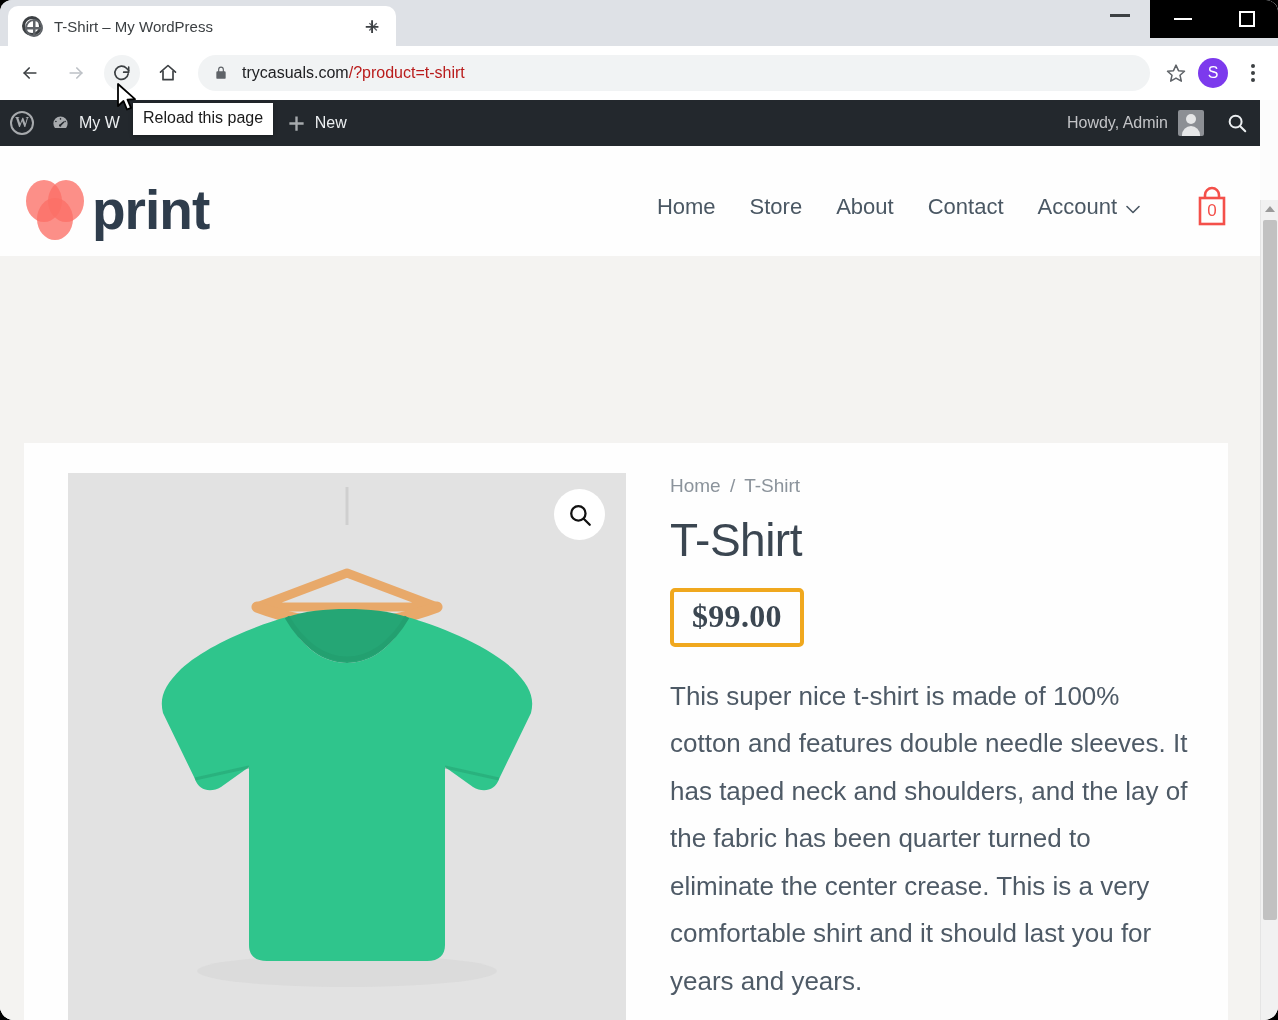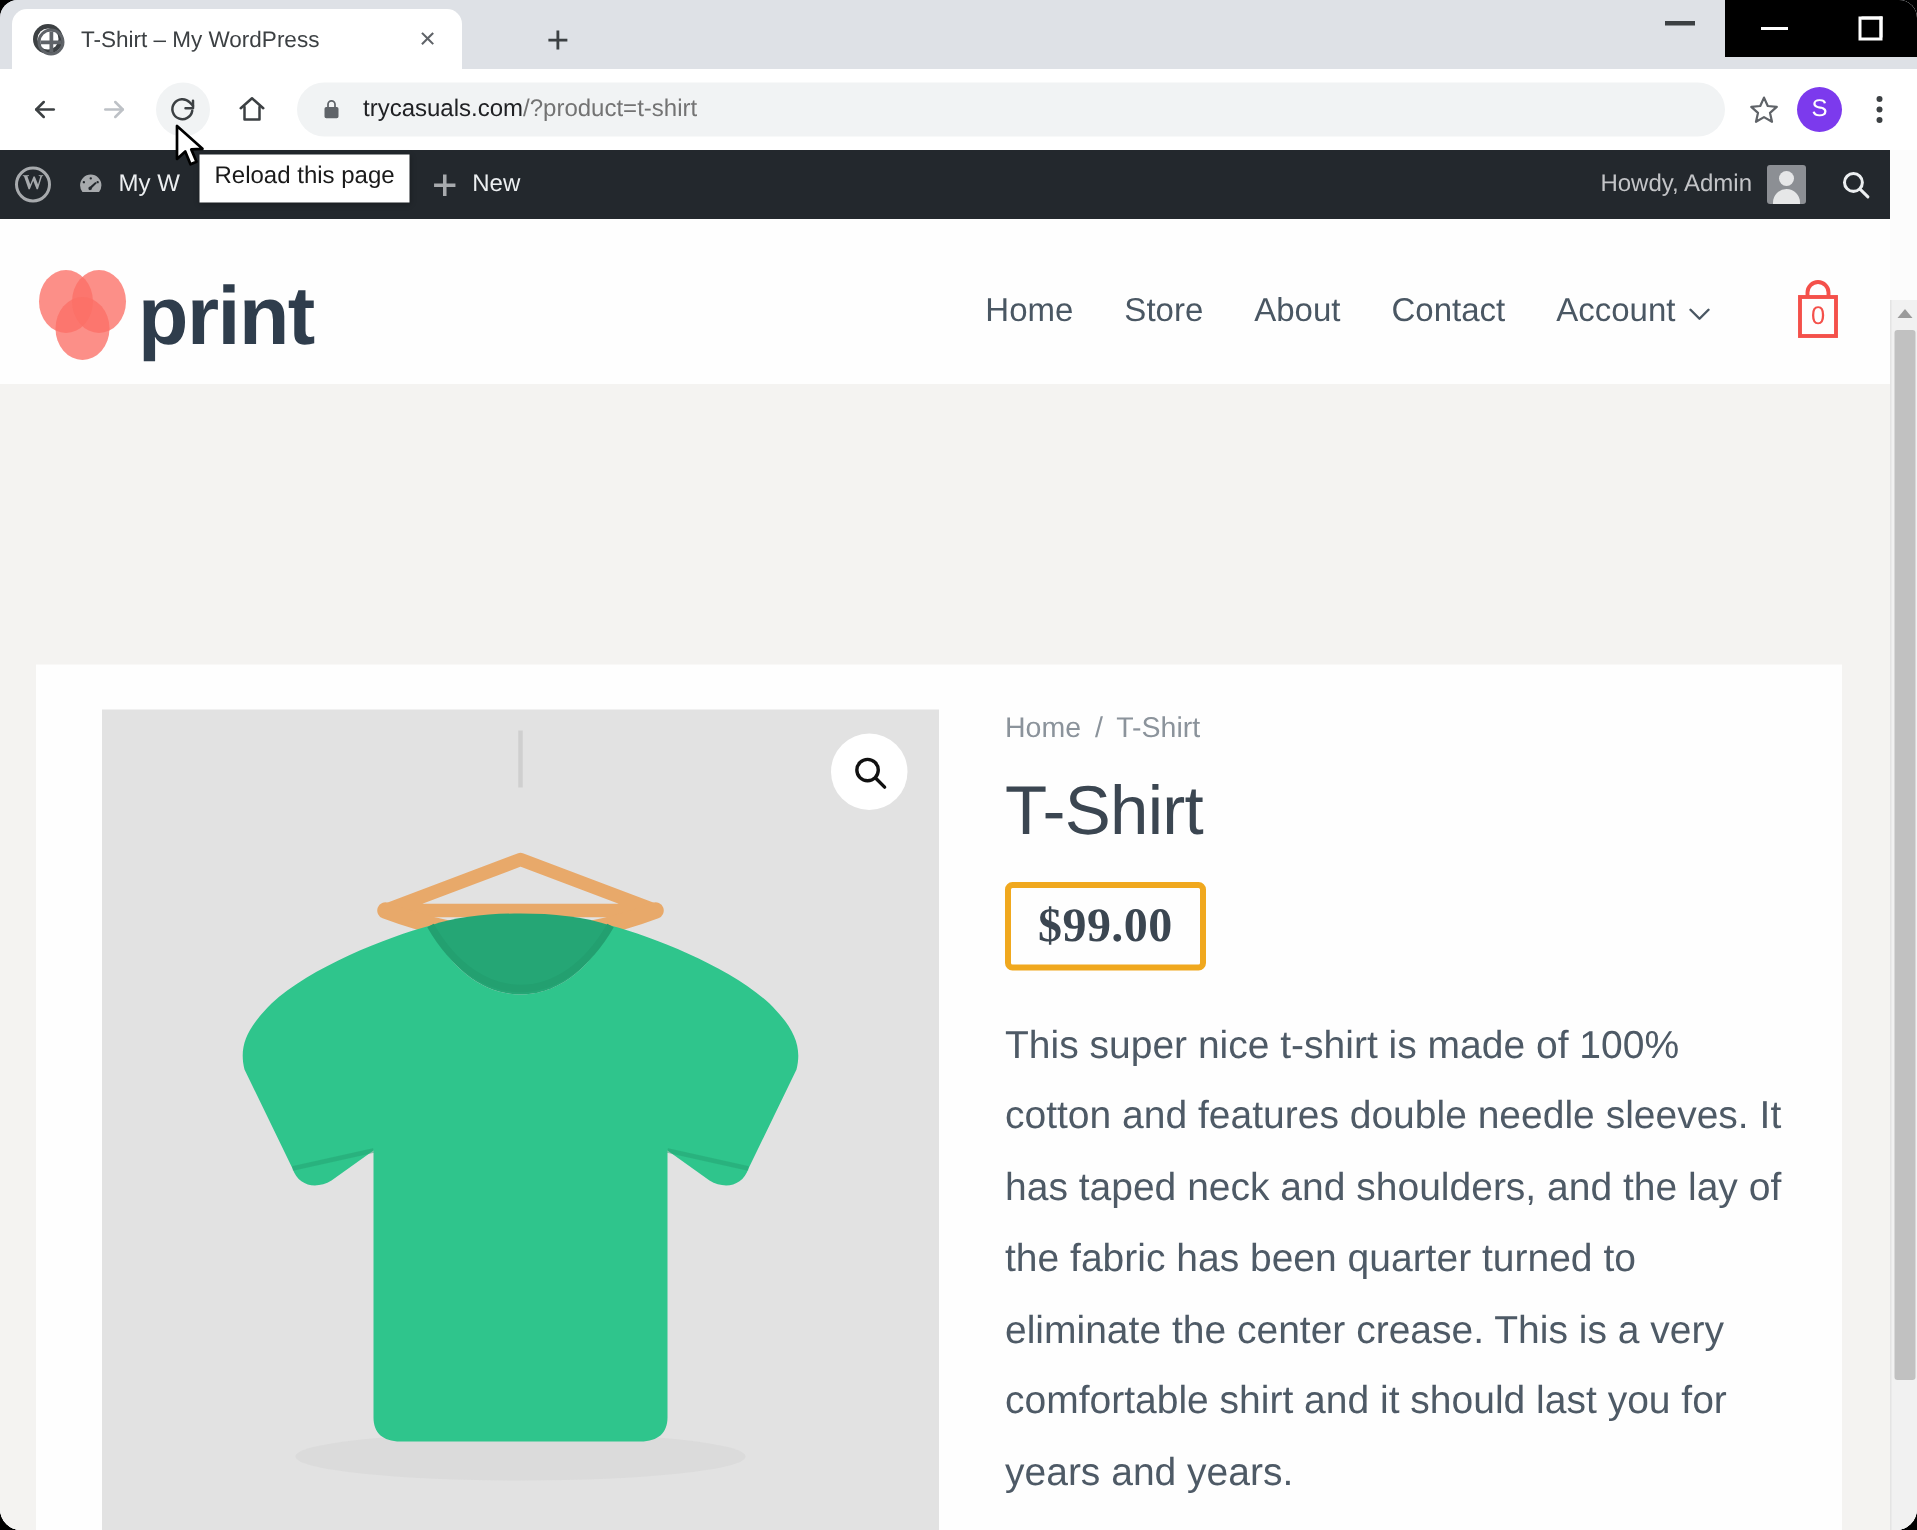--- a/index.html
+++ b/index.html
@@ -18,21 +18,21 @@
     border-radius: 12px 12px 14px 14px;
     overflow: hidden;
   }
 
   
   .tabstrip {
     position: absolute; left: 0; top: 0; width: 1278px; height: 46px;
     background: #dee1e6;
   }
   .tab {
-    position: absolute; left: 8px; top: 6px; width: 300px; height: 40px;
+    position: absolute; left: 8px; top: 6px; width: 388px; height: 40px;
     background: #fff; border-radius: 10px 10px 0 0;
     display: flex; align-items: center; padding: 0 10px 0 14px;
   }
   .tab-favicon {
     width: 20px; height: 20px; border-radius: 50%;
     background: #3c4043; flex: 0 0 auto;
     position: relative;
   }
   .tab-favicon::before {
     content: ""; position: absolute; left: 3px; top: 3px;
@@ -103,21 +103,21 @@
   .nav-btn.first { margin-left: 12px; }
   .nav-btn.disabled { color: #bdc1c6; }
   .nav-btn.hovered { background: #f1f3f4; }
   .omnibox {
     flex: 1 1 auto; height: 36px; margin: 0 8px 0 12px;
     background: #f1f3f4; border-radius: 18px;
     display: flex; align-items: center; padding: 0 16px;
   }
   .lock { margin-right: 14px; display: flex; }
   .url { font-size: 16px; color: #202124; white-space: nowrap; }
-  .url .dim { color: #737373; }
+  .url .dim { color: #b91c1c; }
   .star-btn {
     width: 36px; height: 36px; margin-right: 4px;
     display: flex; align-items: center; justify-content: center;
   }
   .avatar-btn {
     width: 30px; height: 30px; margin-right: 8px;
     border-radius: 50%; background: #7c3aed; color: #fff;
     display: flex; align-items: center; justify-content: center;
     font-size: 16px;
   }

